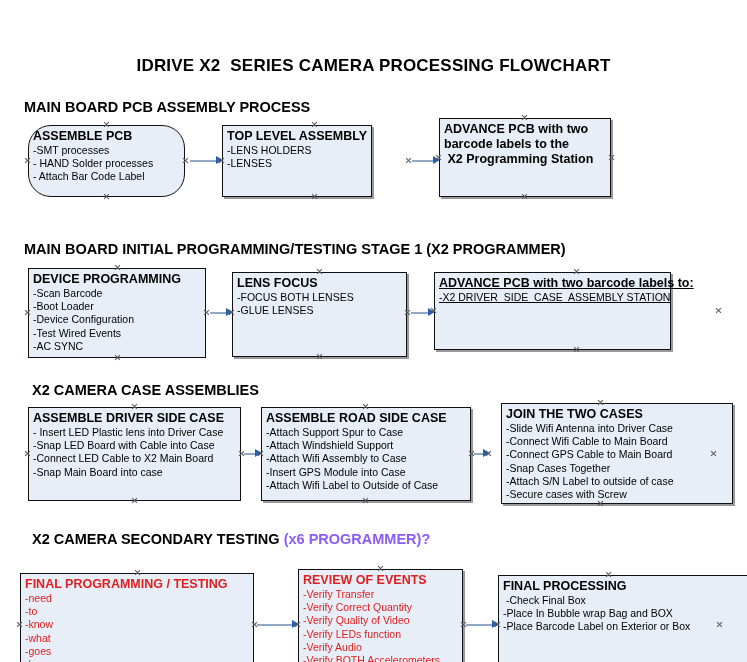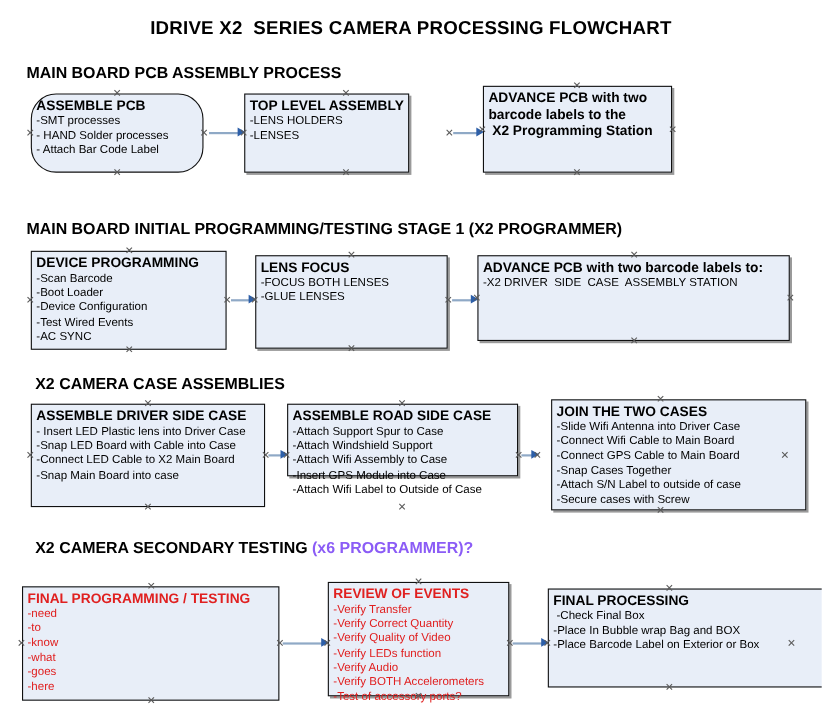--- a/index.html
+++ b/index.html
@@ -1,21 +1,21 @@
 <!DOCTYPE html>
 <html><head>
 <meta charset="utf-8">
 <style>
   html,body{margin:0;padding:0;background:#ffffff;}
   body{
     width:747px;height:662px;position:relative;overflow:hidden;
     font-family:"Liberation Sans","DejaVu Sans",sans-serif;
     color:#000000;
   }
-  .page{position:absolute;inset:0;}
+  .page{position:absolute;inset:0;margin-top:40px;}
 
   
   .doc-title{
     position:absolute;left:0;top:16px;width:747px;text-align:center;
     font-size:17px;font-weight:bold;letter-spacing:.2px;white-space:pre;
   }
   .section-head{
     position:absolute;font-size:14.5px;font-weight:bold;white-space:pre;
   }
   .section-head .accent{color:#8b5cf6;}
@@ -128,21 +128,21 @@
     <span class="li">-GLUE LENSES</span>
   </div>
   <div class="hx" style="left:228px;top:269px;"></div>
   <div class="hx" style="left:316px;top:228px;"></div>
   <div class="hx" style="left:316px;top:313px;"></div>
   <div class="hx" style="left:404px;top:269px;"></div>
 
   <div class="conn" style="left:411px;top:272px;width:19px;"></div>
   <div class="arrow" style="left:428px;top:268px;"></div>
 
-  <div class="node shadow" style="left:434px;top:232px;width:284px;height:78px;">
+  <div class="node shadow" style="left:434px;top:232px;width:237px;height:78px;text-decoration:underline;">
     <span class="ttl">ADVANCE PCB with two barcode labels to:</span>
     <span class="li">-X2 DRIVER  SIDE  CASE  ASSEMBLY STATION</span>
   </div>
   <div class="hx" style="left:430px;top:267px;"></div>
   <div class="hx" style="left:573px;top:228px;"></div>
   <div class="hx" style="left:573px;top:306px;"></div>
   <div class="hx" style="left:715px;top:267px;"></div>
 
   <div class="section-head" style="left:32px;top:342px;"><span>X2 CAMERA CASE ASSEMBLIES</span></div>
 
@@ -154,21 +154,21 @@
     <span class="li">-Snap Main Board into case</span>
   </div>
   <div class="hx" style="left:24px;top:410px;"></div>
   <div class="hx" style="left:131px;top:363px;"></div>
   <div class="hx" style="left:131px;top:457px;"></div>
   <div class="hx" style="left:238px;top:410px;"></div>
 
   <div class="conn" style="left:244px;top:413px;width:13px;"></div>
   <div class="arrow" style="left:255px;top:409px;"></div>
 
-  <div class="node shadow" style="left:261px;top:367px;width:210px;height:66px;">
+  <div class="node shadow" style="left:261px;top:367px;width:210px;height:94px;">
     <span class="ttl">ASSEMBLE ROAD SIDE CASE</span>
     <span class="li">-Attach Support Spur to Case</span>
     <span class="li">-Attach Windshield Support</span>
     <span class="li">-Attach Wifi Assembly to Case</span>
     <span class="li">-Insert GPS Module into Case</span>
     <span class="li">-Attach Wifi Label to Outside of Case</span>
   </div>
   <div class="hx" style="left:257px;top:410px;"></div>
   <div class="hx" style="left:362px;top:363px;"></div>
   <div class="hx" style="left:362px;top:457px;"></div>

